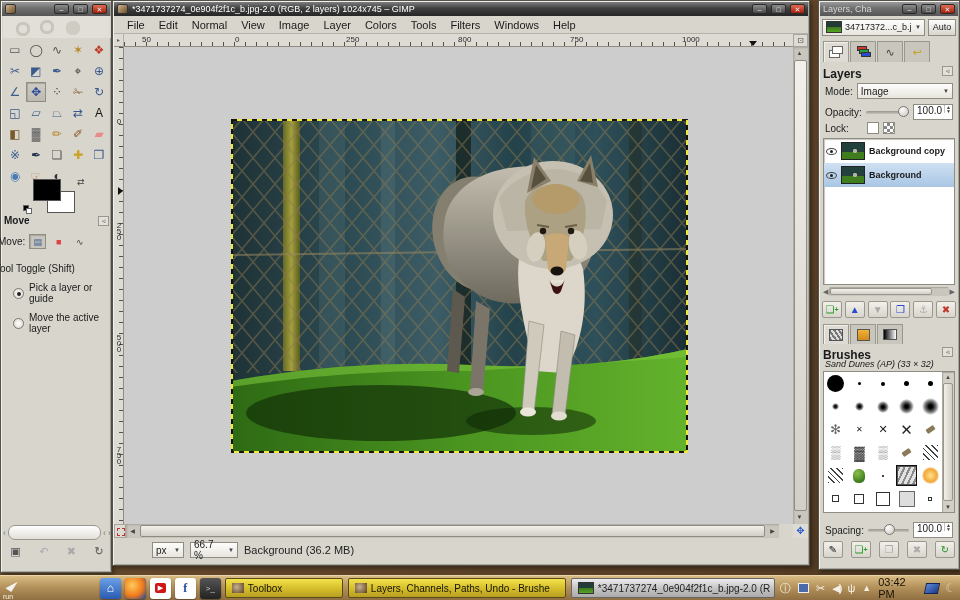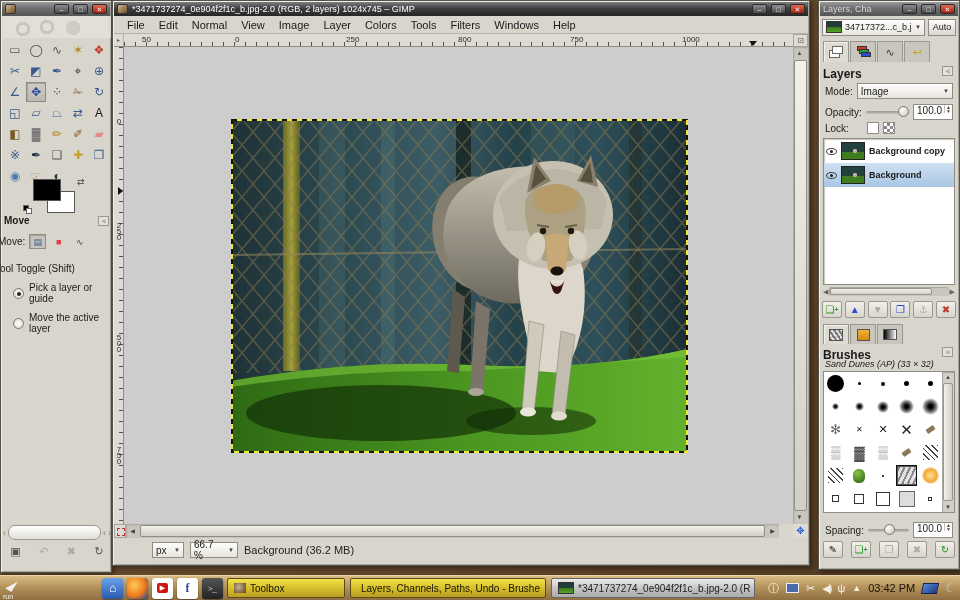--- a/index.html
+++ b/index.html
@@ -676,21 +676,21 @@
           <span style="background:#d01515; color:#fff; font-size:7px; padding:1px 3px; border-radius:2px;">▶</span>
         </span>
       <span class="launcher" style="background:#fff; color:#2a4a9a; font-weight:bold; font-family:'Liberation Serif',serif;">f</span>
       <span class="launcher" style="background:linear-gradient(#555,#222); color:#cfcfcf; font-size:8px;">&gt;_</span>
     </div>
     <div id="taskbtns" style="display:flex; align-items:center;">
         <span class="task-btn yellow" style="width: 118px;">
           <span style="width: 12px; height: 10px; background: radial-gradient(circle at 40% 40%, rgb(200, 176, 144), rgb(90, 64, 32));"></span>
           <span>Toolbox</span>
         </span>
-        <span class="task-btn yellow" style="width: 196px;">
+        <span class="task-btn yellow" style="width: 218px;">
           <span style="width: 12px; height: 10px; background: radial-gradient(circle at 40% 40%, rgb(200, 176, 144), rgb(90, 64, 32));"></span>
           <span>Layers, Channels, Paths, Undo - Brushe</span>
         </span>
         <span class="task-btn active" style="width: 204px;">
           <span class="mini-thumb"></span>
           <span>*3471737274_0e904f2f1c_b.jpg-2.0 (R</span>
         </span>
       </div>
     <div id="tray">
       <span class="ticon">ⓘ</span>

